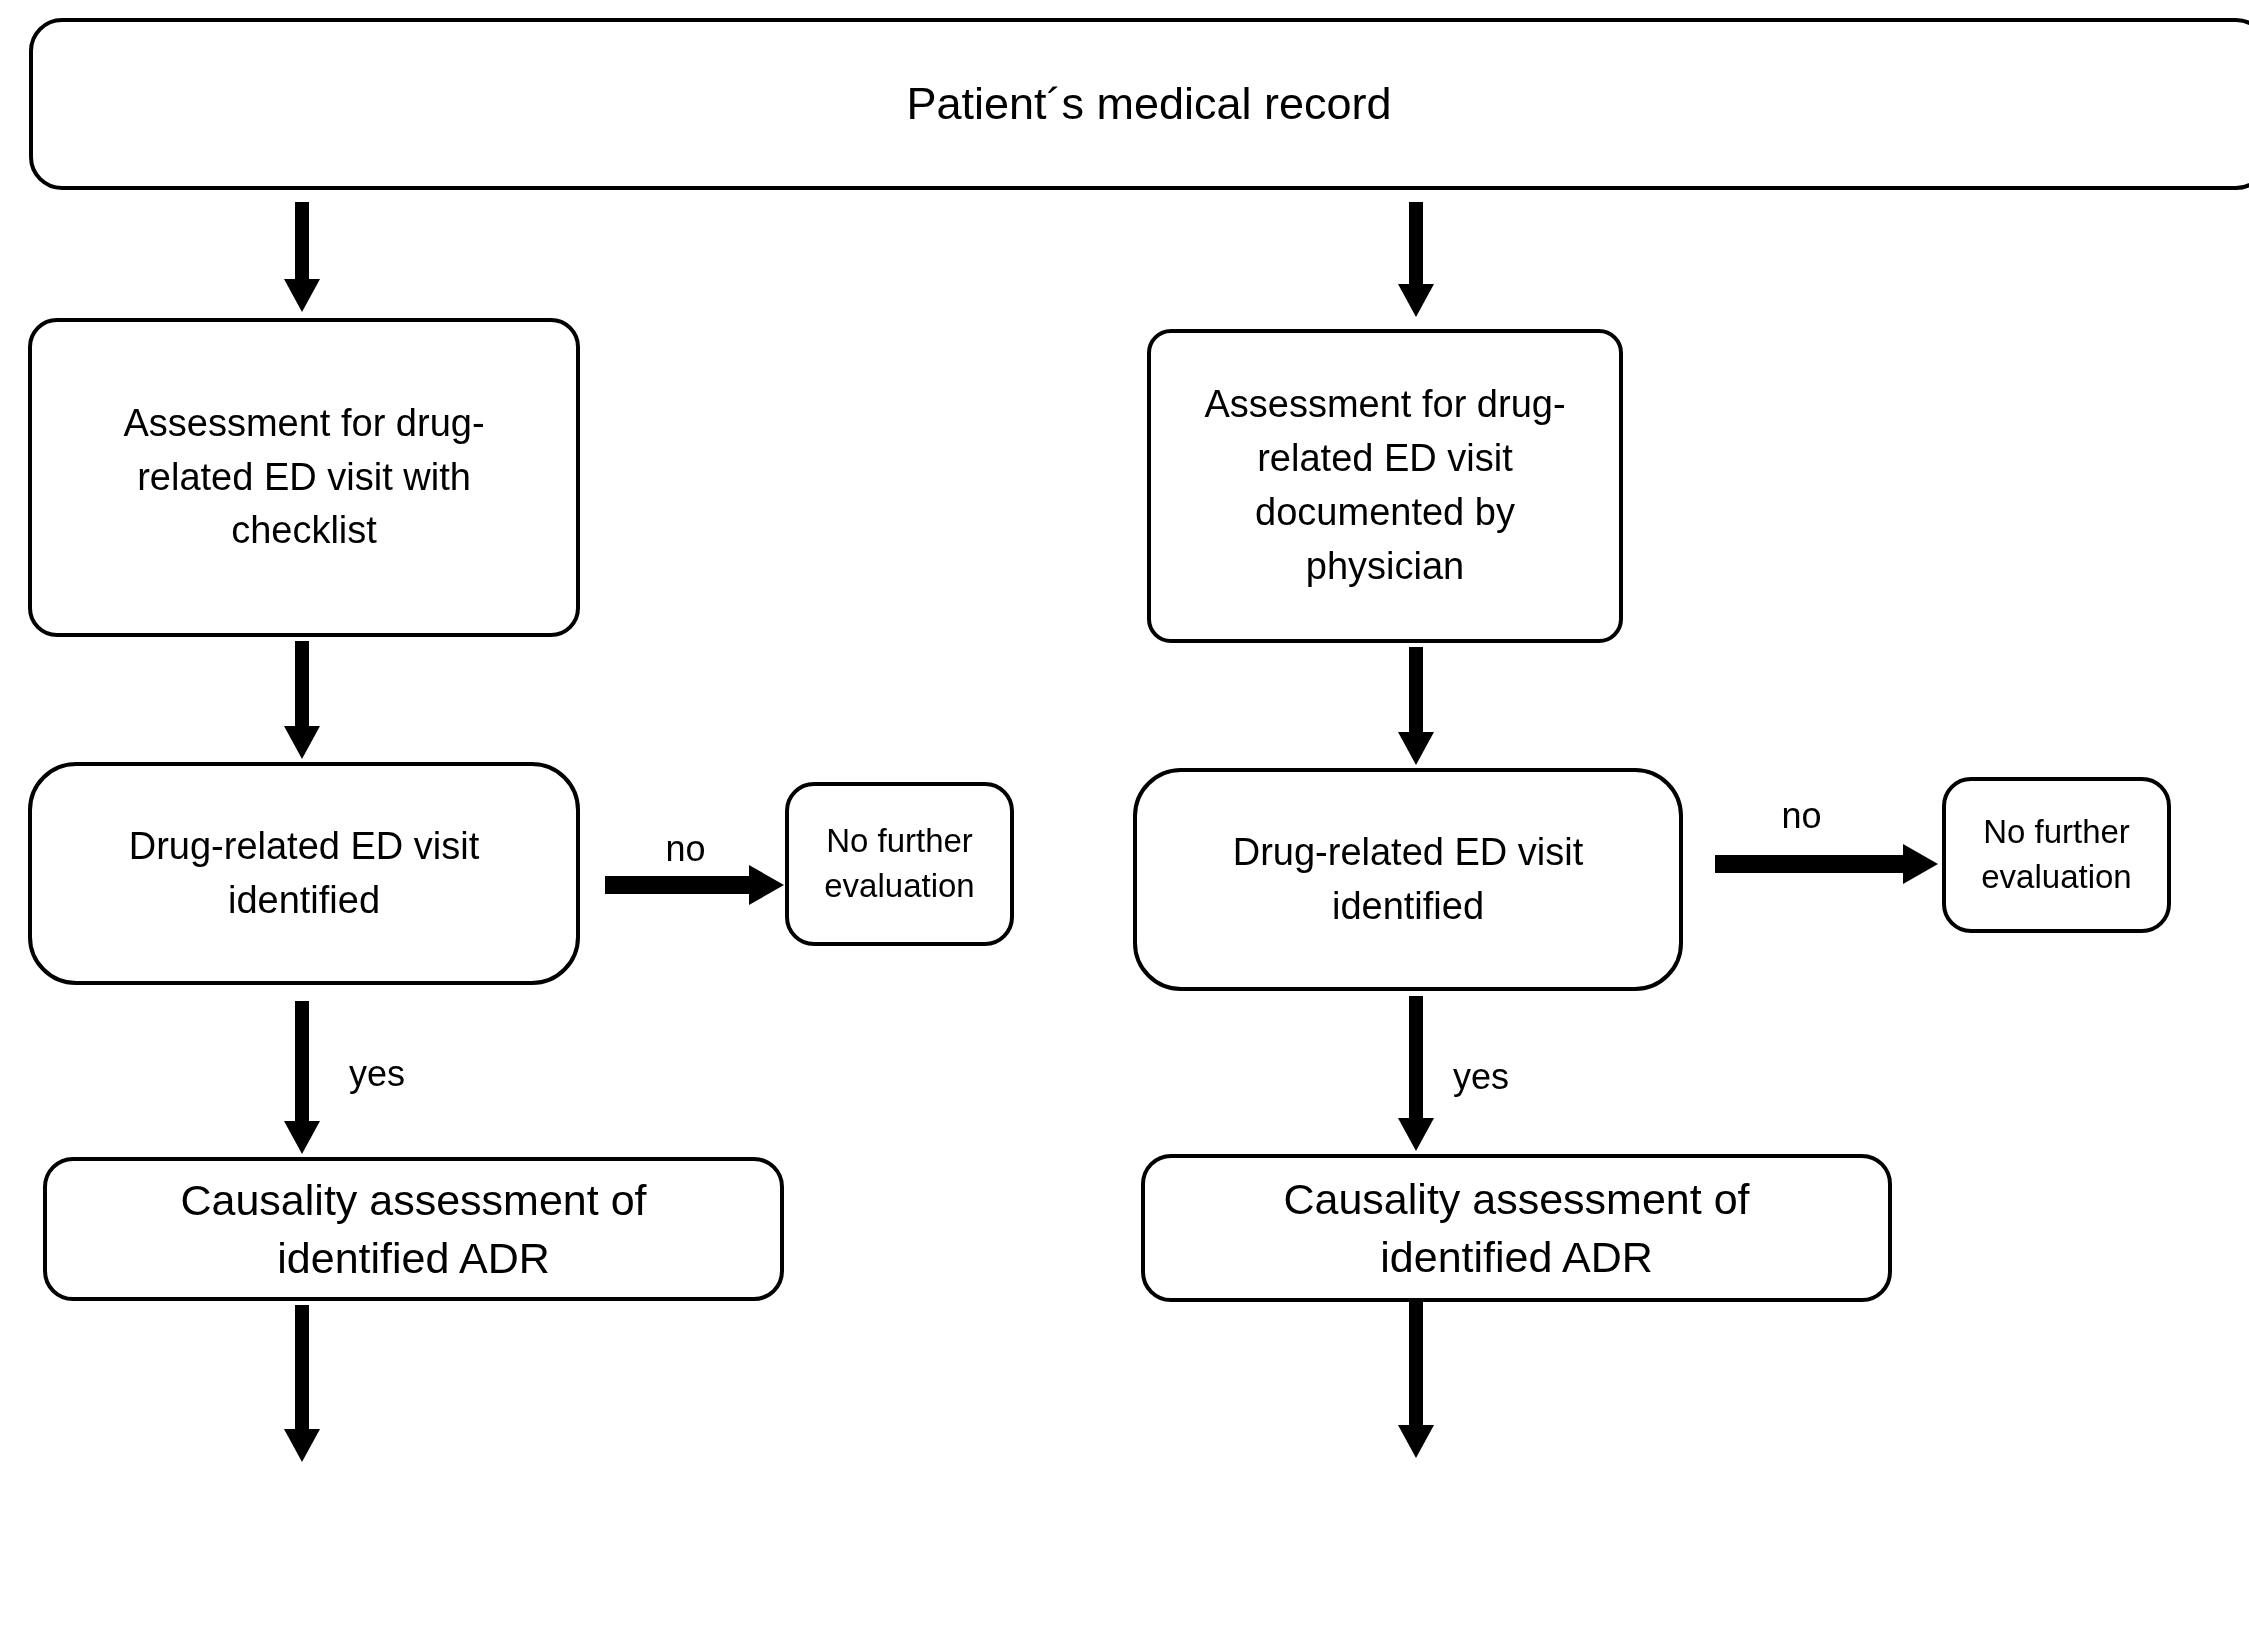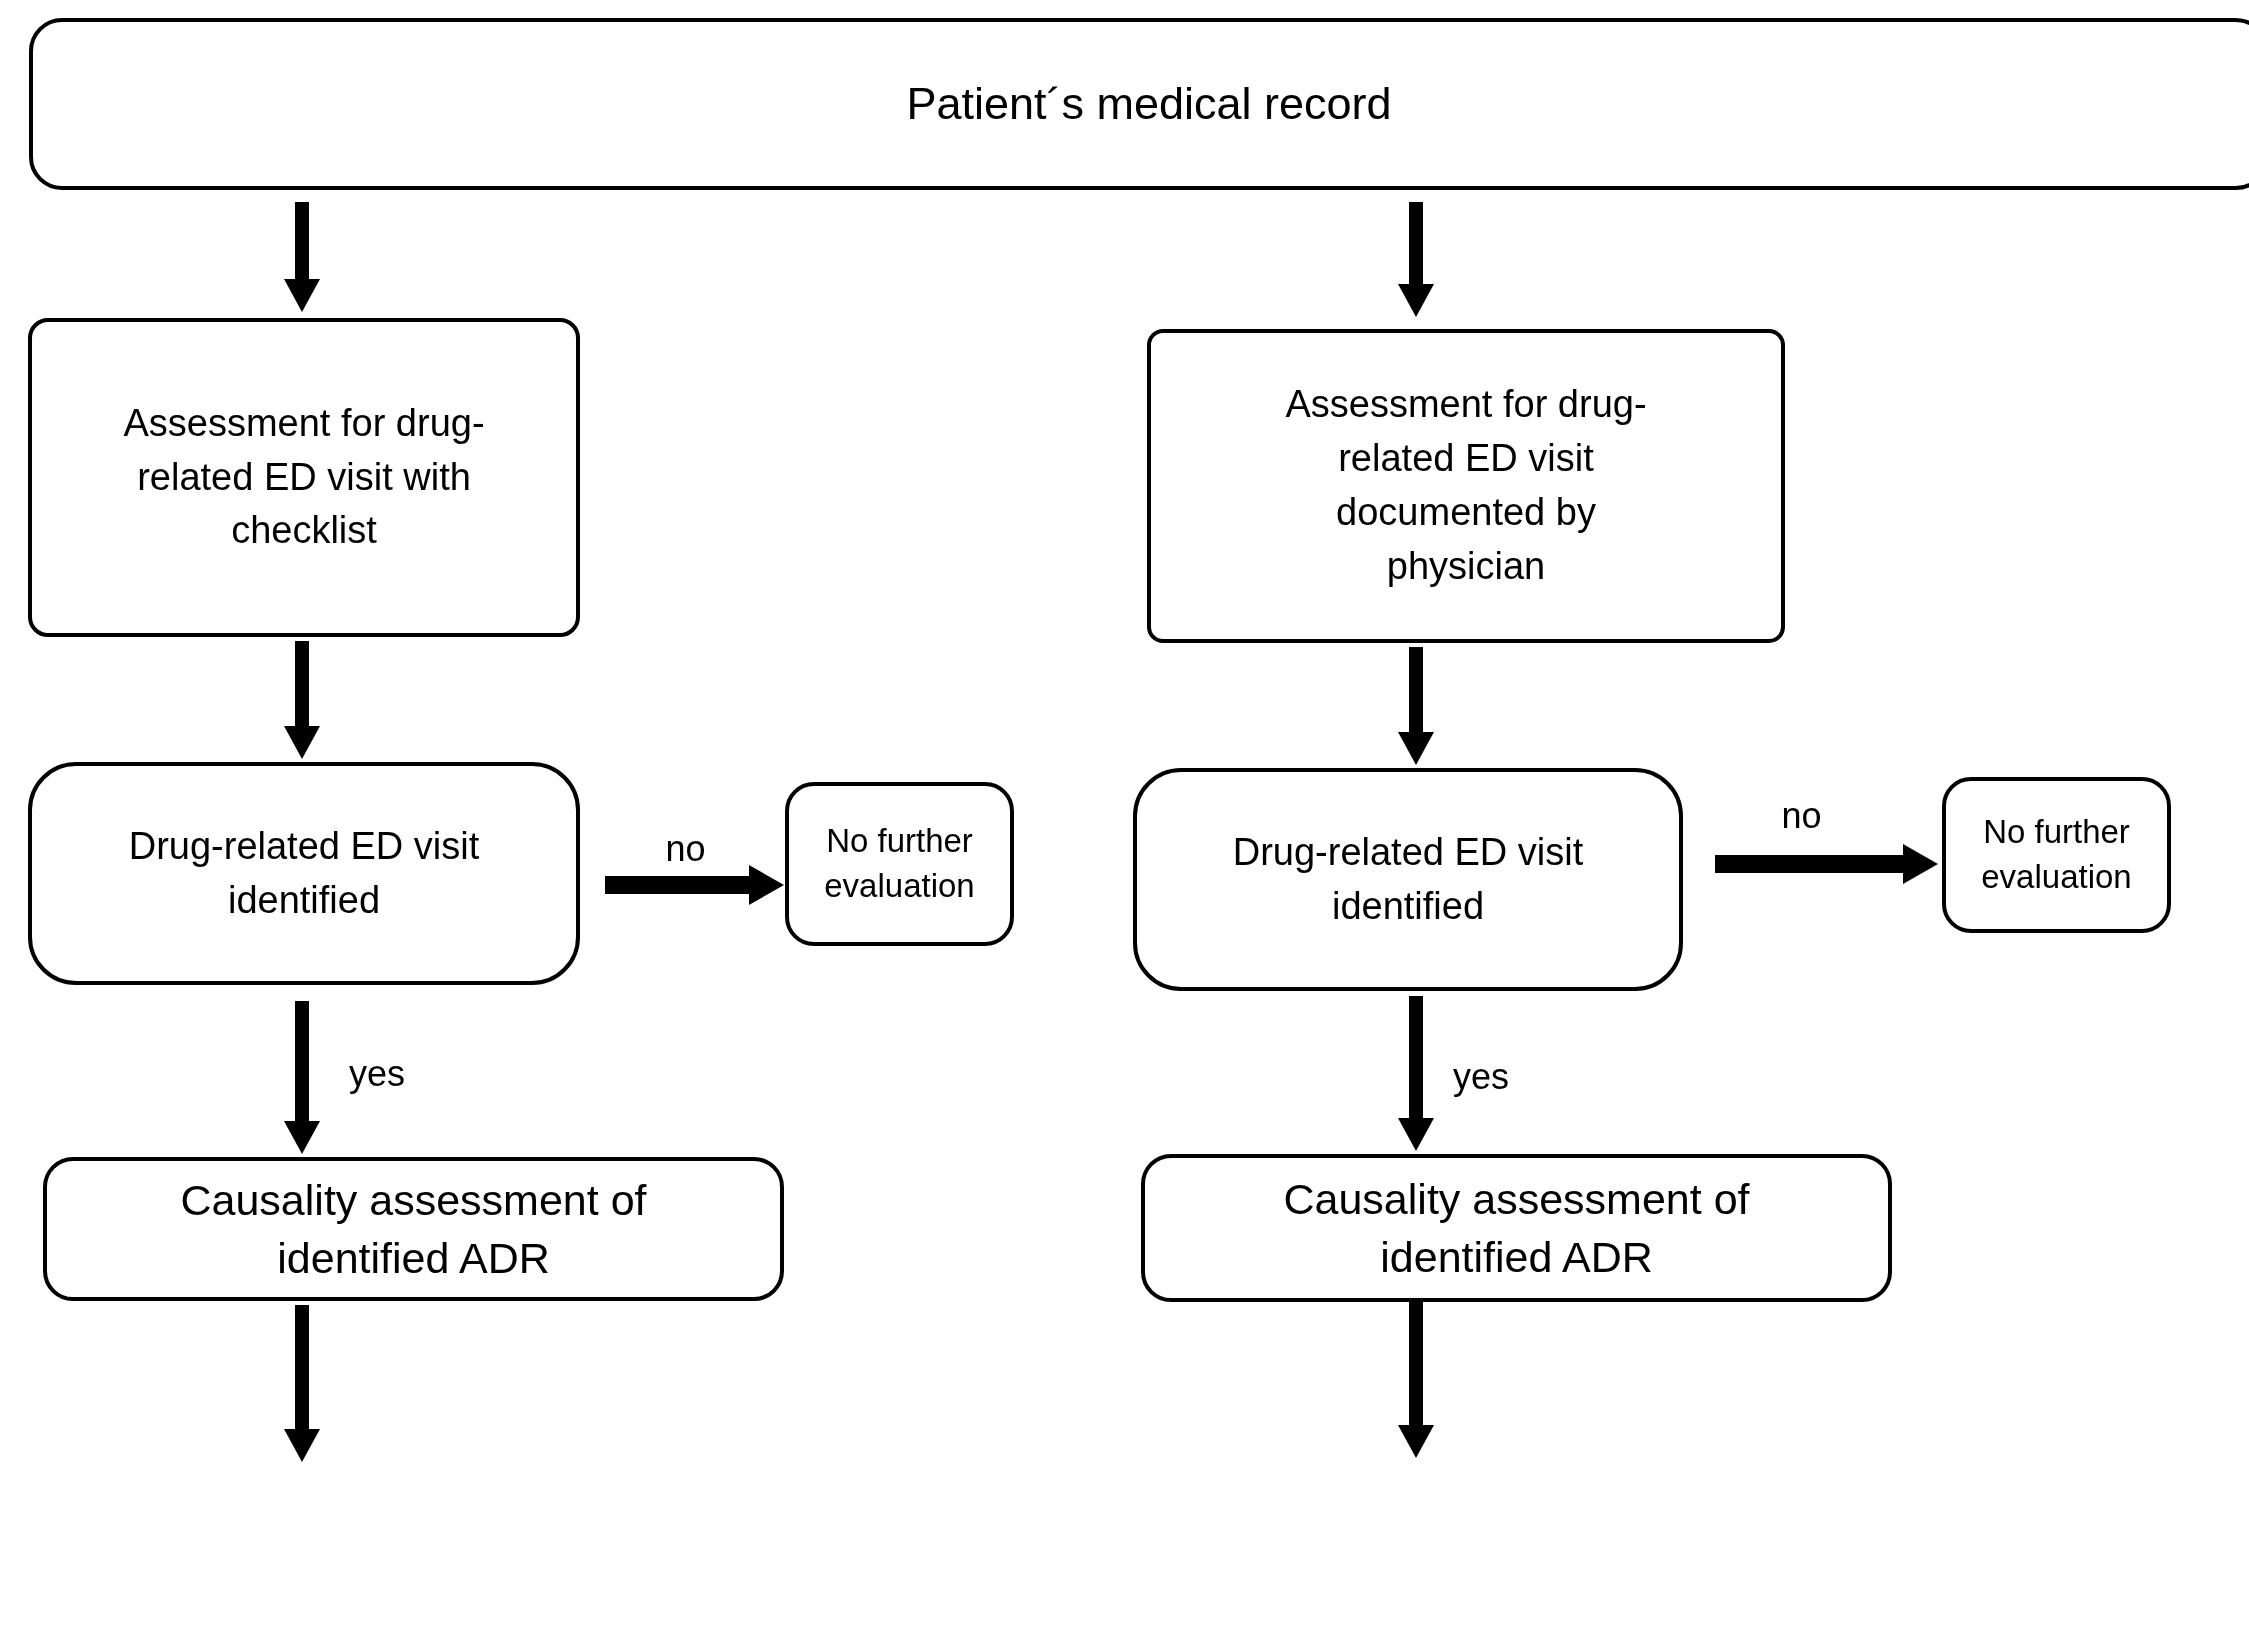--- a/index.html
+++ b/index.html
@@ -84,25 +84,25 @@
 
   <div class="varrow" style="left:283px; top:202px; width:37px; height:110px;">
     <div class="stem"></div>
     <div class="head"></div>
   </div>
   <div class="varrow" style="left:1397px; top:202px; width:37px; height:115px;">
     <div class="stem"></div>
     <div class="head"></div>
   </div>
 
-  <div class="box" style="left:28px; top:318px; width:552px; height:319px; border-radius:20px;">
+  <div class="box" style="left:28px; top:318px; width:552px; height:319px; border-radius:29px;">
     <span class="txt" style="font-size:38px; max-width:422px;">Assessment for drug-related ED visit with checklist</span>
   </div>
 
-  <div class="box" style="left:1147px; top:329px; width:638px; height:314px; border-radius:16px;">
+  <div class="box" style="left:1147px; top:329px; width:476px; height:314px; border-radius:24px;">
     <span class="txt" style="font-size:38px; max-width:386px;">Assessment for drug-related ED visit documented by physician</span>
   </div>
 
   <div class="varrow" style="left:283px; top:641px; width:37px; height:118px;">
     <div class="stem"></div>
     <div class="head"></div>
   </div>
   <div class="varrow" style="left:1397px; top:647px; width:37px; height:118px;">
     <div class="stem"></div>
     <div class="head"></div>

